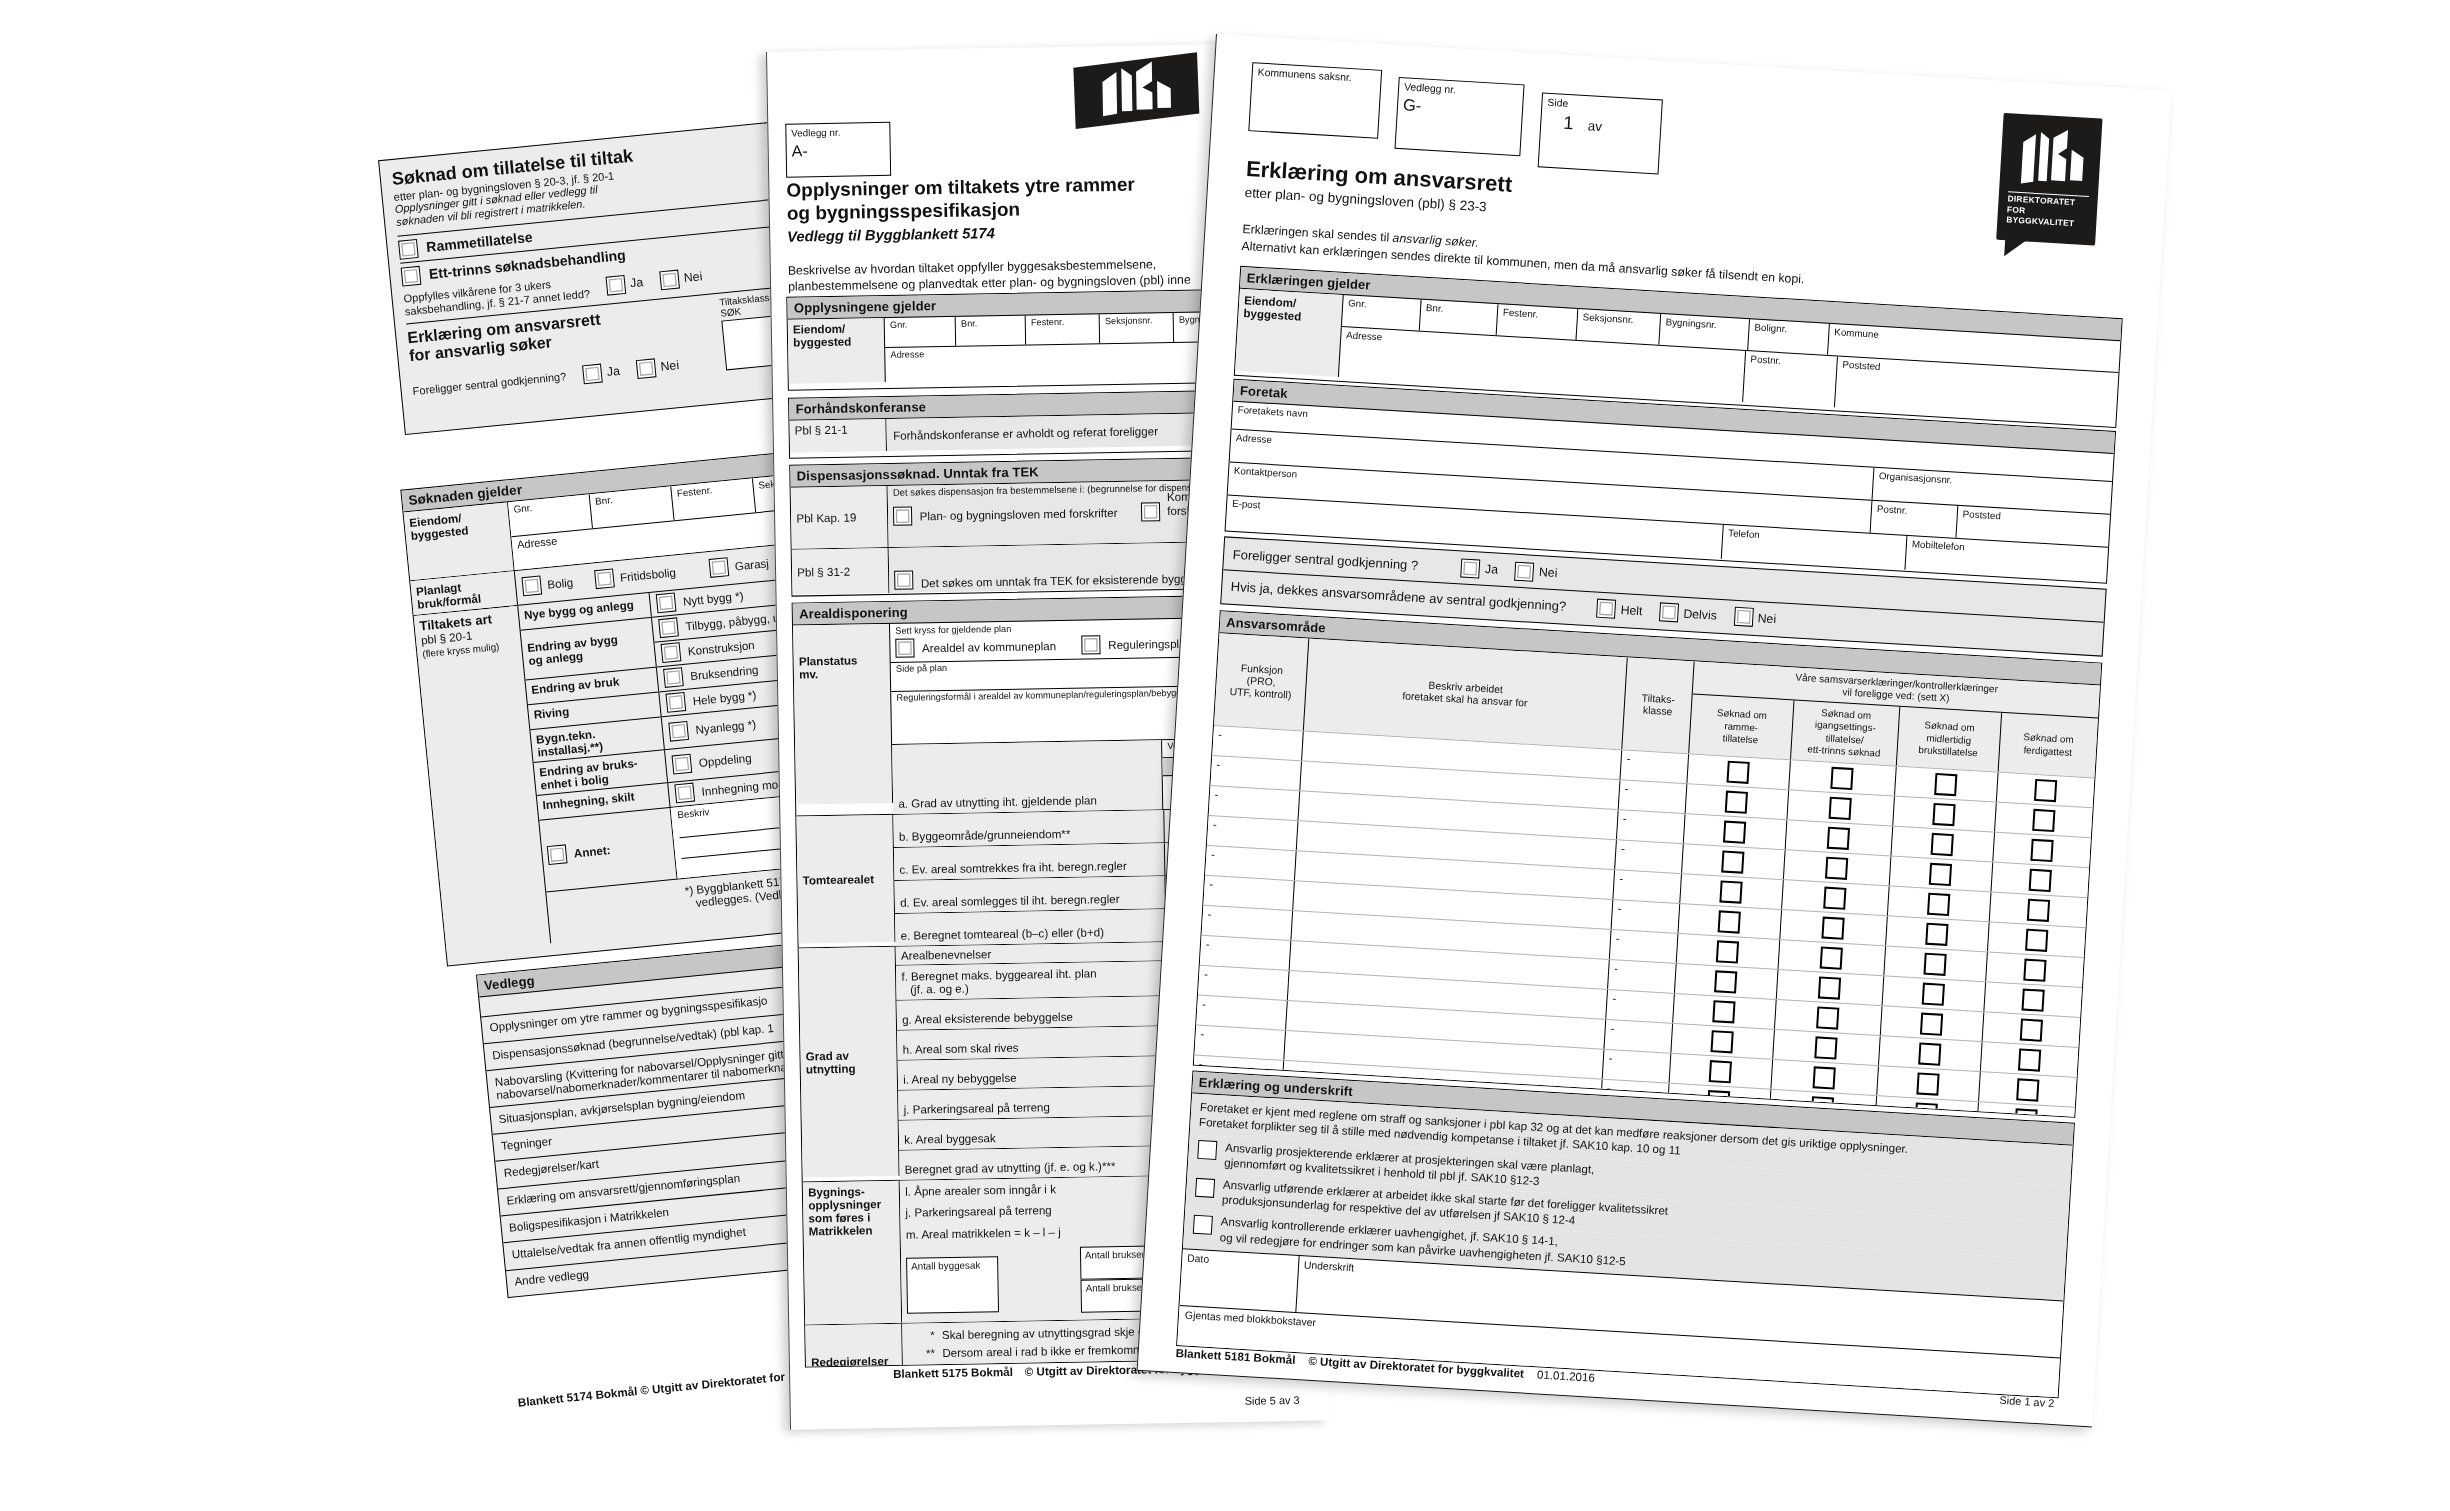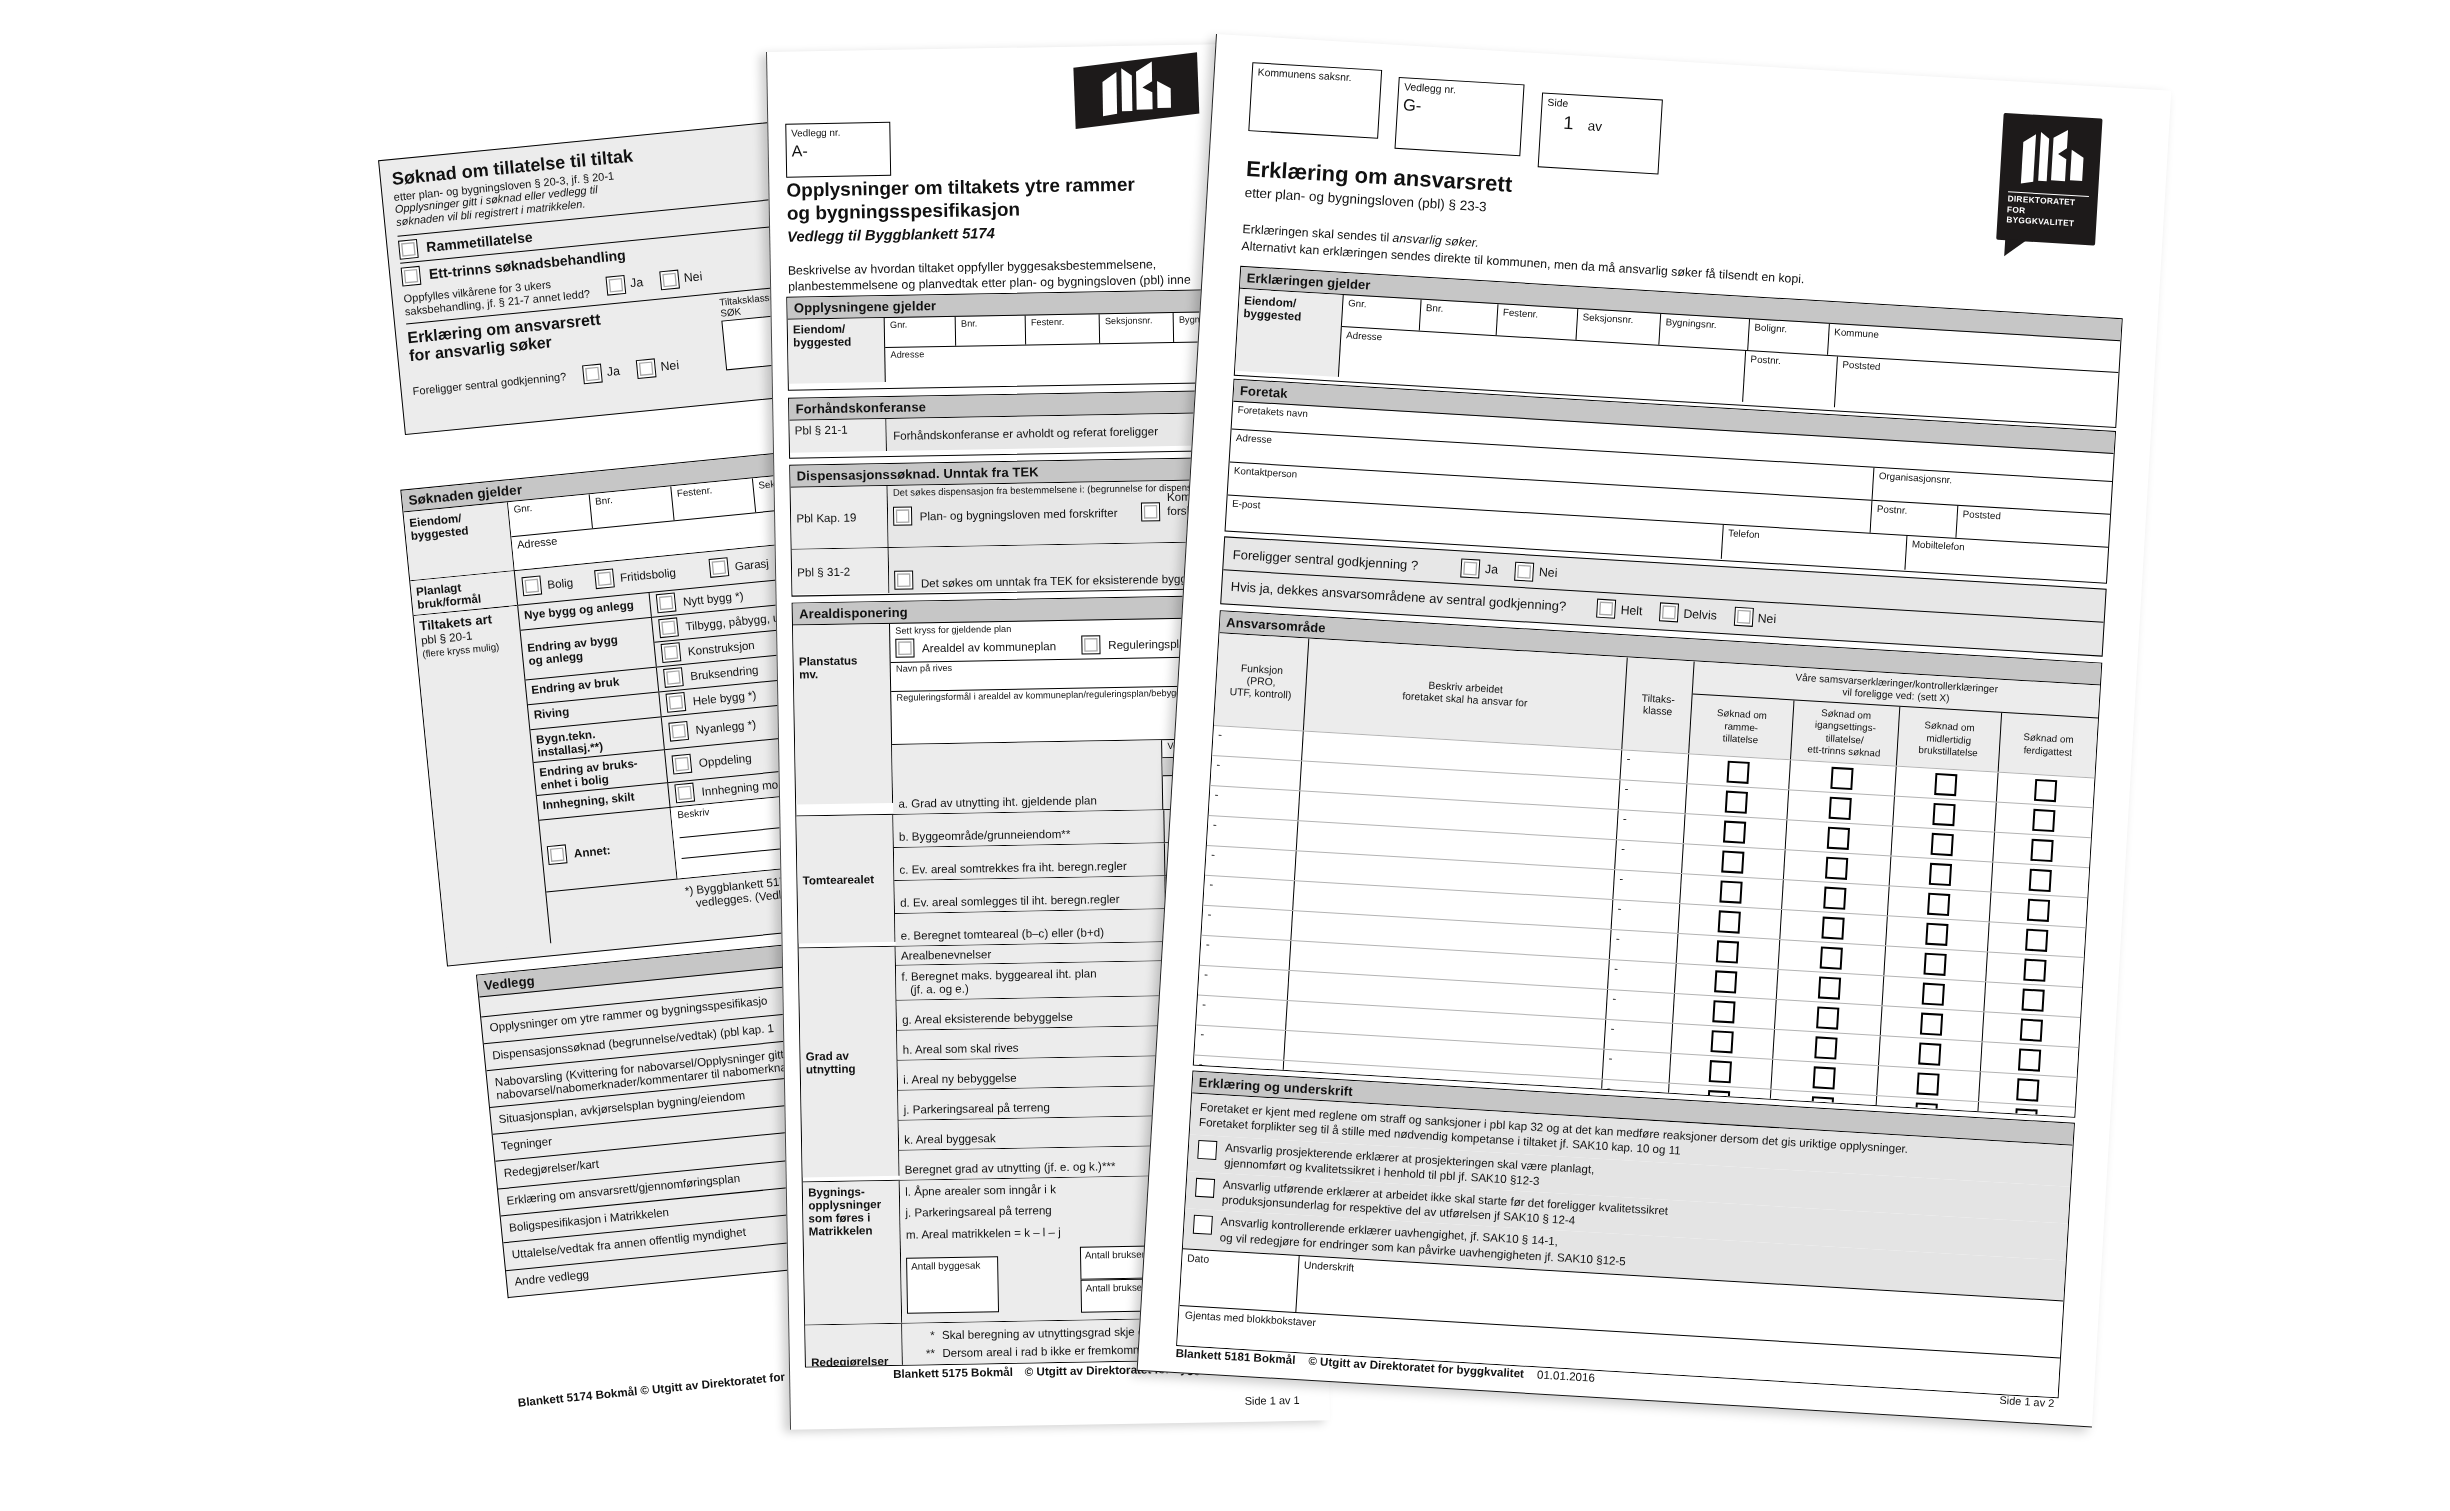--- a/index.html
+++ b/index.html
@@ -419,21 +419,21 @@
           <span>mv.</span>
         </div>
         <div style="flex:1;min-width:0;">
           <div class="fh" style="padding:1.8px 4.9px;">Sett kryss for gjeldende plan</div>
           <div style="display:flex;align-items:center;gap:7.4px;padding:1.2px 4.9px 3.7px;white-space:nowrap;">
             <span class="cb"></span>
             <span>Arealdel av kommuneplan</span>
             <span class="cb" style="margin-left:18.4px;"></span>
             <span>Reguleringsplan</span>
           </div>
-          <div class="fh" style="border-top:0.9px solid #000;height:29px;padding:1.8px 4.9px;box-sizing:border-box;"><span>Navn på rives</span></div>
+          <div class="fh" style="border-top:0.9px solid #000;height:29px;padding:1.8px 4.9px;box-sizing:border-box;"><span>Side på plan</span></div>
           <div class="fh" style="border-top:0.9px solid #000;height:53px;padding:1.8px 4.9px;box-sizing:border-box;white-space:nowrap;overflow:hidden;"><span>Reguleringsformål i arealdel av kommuneplan/reguleringsplan/bebyggelse</span></div>
           <div style="display:flex;border-top:0.9px solid #000;height:69px;">
             <div class="atext" style="align-items:flex-end;">a. Grad av utnytting iht. gjeldende plan</div>
             <div style="width:141px;flex:none;border-left:1.2px solid #000;display:flex;flex-direction:column;">
               <div class="fh" style="height:14.7px;padding:1.2px 4.9px;border-bottom:0.9px solid #000;">Velg a</div>
               <div style="height:17px;background:#dcdcdc;border-bottom:0.9px solid #000;text-align:center;font-size:11px;">%-BYA</div>
               <div style="flex:1;display:flex;align-items:flex-end;justify-content:flex-end;padding:1.2px 4.9px;">
                   <span>%</span>
                 </div>
             </div>
@@ -567,21 +567,21 @@
             </div>
         </div>
       </div>
     </div>
 
     <div class="footer75">
       <b>Blankett 5175 Bokmål</b>
       <b>© Utgitt av Direktoratet for byggkvalitet</b>
       <span>01.10.2020</span>
     </div>
-    <div class="side75">Side 1 av 1</div>
+    <div class="side75">Side 5 av 3</div>
   </div>
 
   <div class="sheet s81">
     <div class="hb" style="left:37px;top:26px;width:130px;height:69px;">
       <span>Kommunens saksnr.</span>
     </div>
     <div class="hb" style="left:184px;top:32px;width:126px;height:72px;">
       <span>Vedlegg nr.</span>
       <div class="v">G-</div>
     </div>

